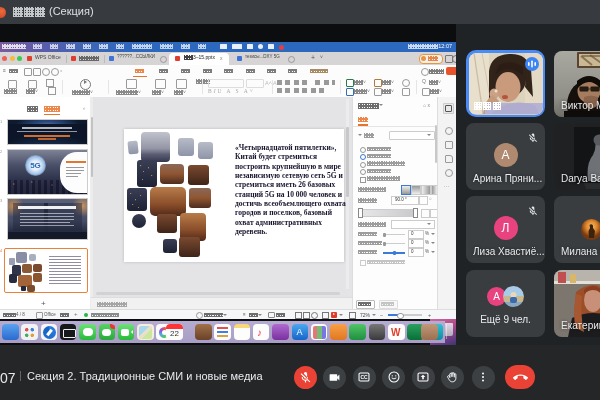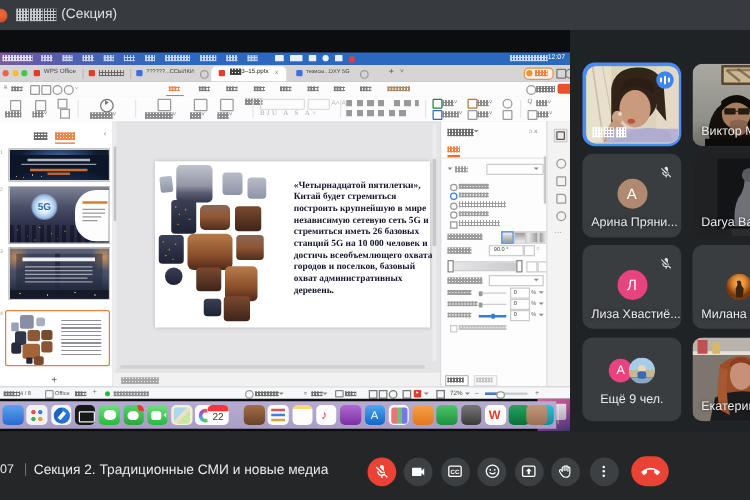--- a/index.html
+++ b/index.html
@@ -724,21 +724,21 @@
     <ellipse cx="39" cy="30" rx="9" ry="12" fill="#c89078"></ellipse>
     <path d="M30 24 Q39 16 48 24 L48 20 Q39 12 30 20 Z" fill="#8a3e20"></path>
     <path d="M18 48 Q39 38 62 48 L66 67 L14 67 Z" fill="#1c1c1e"></path>
     <path d="M22 24 Q18 44 22 58 L30 62 Q26 44 28 26 Z" fill="#a85830"></path>
     <path d="M56 24 Q60 44 56 58 L48 62 Q52 44 50 26 Z" fill="#a85830"></path>
   </svg>
   <div class="nm">Екатерин</div>
 </div>
 
 <div class="a" style="left:0;top:345px;width:600px;height:55px;background:#242628"></div>
-<div class="a" style="left:0;top:370px;font-size:10px;color:#e8eaed;font-weight:500">07</div>
+<div class="a" style="left:0;top:370px;font-size:14px;color:#e8eaed;font-weight:500">07</div>
 <div class="a" style="left:19px;top:369px;font-size:11px;color:#6a6e72">|</div>
 <div class="a" style="left:27px;top:370px;font-size:11px;color:#e8eaed;font-weight:500">Секция 2. Традиционные СМИ и новые медиа</div>
 <div class="btn" style="left:293.5px;top:365.5px;background:#ea4335">
   <svg width="13" height="13" viewBox="0 0 24 24">
       <path fill="#fff" d="M15 10.6V5a3 3 0 0 0-6 0v.18l6 6Zm-8.7-4.4L4.4 4.3 3 5.7l6 6V11a3 3 0 0 0 6 0v-.18l1.64 1.64A4.96 4.96 0 0 1 12 16a5 5 0 0 1-5-5H5a7 7 0 0 0 6 6.92V21h2v-3.08c.96-.14 1.86-.48 2.66-.98l3.64 3.66 1.4-1.4L6.3 6.2Z"></path>
     </svg>
 </div>
 <div class="btn" style="left:323px;top:365.5px">
   <svg width="13" height="13" viewBox="0 0 24 24">
       <path fill="#fff" d="M17 10.5V7a1 1 0 0 0-1-1H4a1 1 0 0 0-1 1v10a1 1 0 0 0 1 1h12a1 1 0 0 0 1-1v-3.5l4 4v-11l-4 4Z"></path>

